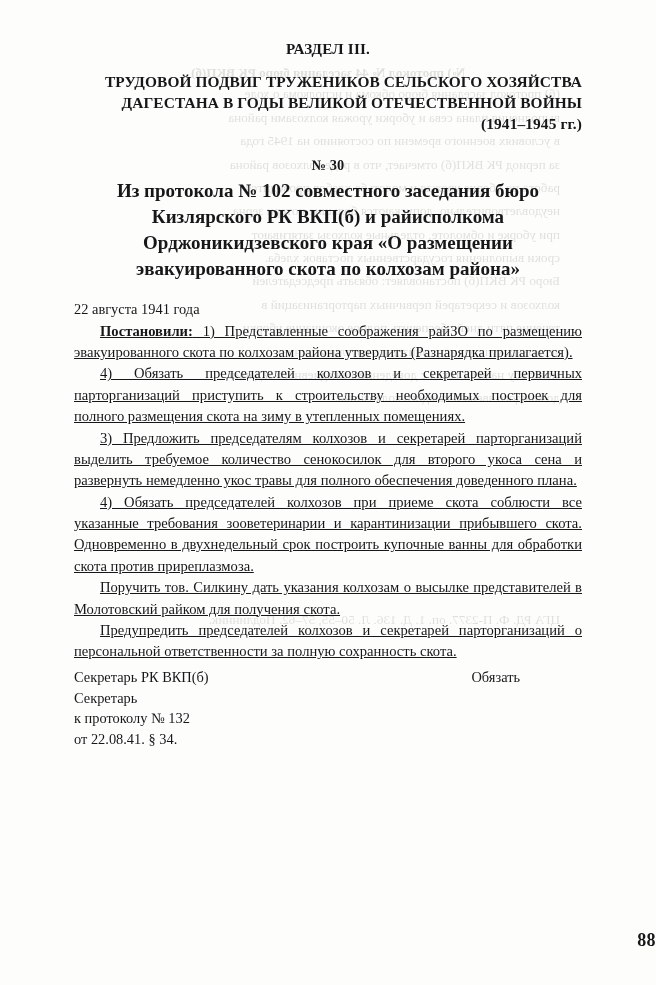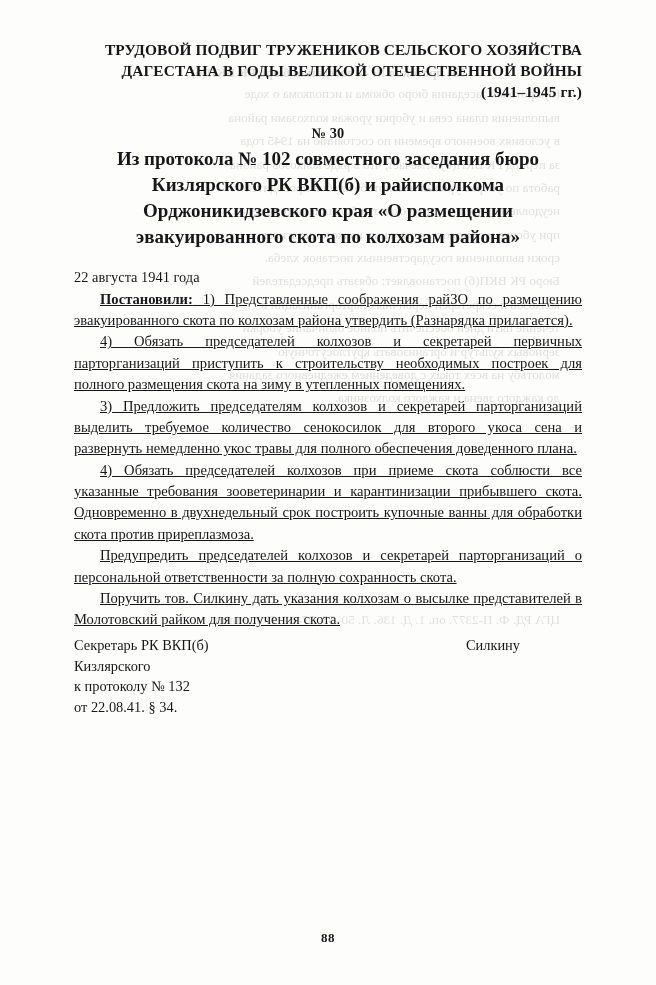--- a/index.html
+++ b/index.html
@@ -109,22 +109,22 @@
   }
   .tail .row .left { white-space: pre; }
   .tail .row .right { padding-right: 62px; }
   .tail .line { white-space: pre; }
 
   .folio {
     position: absolute;
     left: 0;
     right: 0;
     top: 930px;
-    text-align: center;
-    font-size: 13px;
+    text-align: right;
+    font-size: 18px;
     font-weight: bold;
     letter-spacing: 0.4px;
   }
 </style>
 </head>
 <body>
 
 <div class="page">
 
   <div class="bleed">
@@ -141,41 +141,42 @@
     <p>колхозов и секретарей первичных парторганизаций в</p>
     <p>течение пяти дней обеспечить полное окончание уборки</p>
     <p>зерновых культур и организовать круглосуточную</p>
     <p>молотьбу на всех токах с доведением ежедневного задания</p>
     <p>до каждого звена и каждого колхозника.</p>
     <p style="margin-top:200px">ЦГА РД. Ф. П-2377. оп. 1. Д. 136. Л. 50–55, 57–62. Подлинник.</p>
   </div>
 
   <div class="content">
 
+    <h1 class="sect-head">РАЗДЕЛ III.</h1>
     <h2 class="sect-title">ТРУДОВОЙ ПОДВИГ ТРУЖЕНИКОВ СЕЛЬСКОГО ХОЗЯЙСТВА ДАГЕСТАНА В ГОДЫ ВЕЛИКОЙ ОТЕЧЕСТВЕННОЙ ВОЙНЫ (1941–1945 гг.)</h2>
 
     <div class="doc-num">№ 30</div>
     <div class="doc-title">Из протокола № 102 совместного заседания бюро Кизлярского РК ВКП(б) и райисполкома Орджоникидзевского края «О размещении эвакуированного скота по колхозам района»</div>
     <div class="doc-date">22 августа 1941 года</div>
 
     <div class="body-text">
       <p><b>Постановили:</b><span> 1) Представленные соображения райЗО по размещению эвакуированного скота по колхозам района утвердить (Разнарядка прилагается).</span></p>
       <p>4) Обязать председателей колхозов и секретарей первичных парторганизаций приступить к строительству необходимых построек для полного размещения скота на зиму в утепленных помещениях.</p>
       <p>3) Предложить председателям колхозов и секретарей парторганизаций выделить требуемое количество сенокосилок для второго укоса сена и развернуть немедленно укос травы для полного обеспечения доведенного плана.</p>
       <p>4) Обязать председателей колхозов при приеме скота соблюсти все указанные требования зооветеринарии и карантинизации прибывшего скота. Одновременно в двухнедельный срок построить купочные ванны для обработки скота против приреплазмоза.</p>
+      <p>Поручить тов. Силкину дать указания колхозам о высылке представителей в Молотовский райком для получения скота.</p>
       <p>Предупредить председателей колхозов и секретарей парторганизаций о персональной ответственности за полную сохранность скота.</p>
-      <p>Поручить тов. Силкину дать указания колхозам о высылке представителей в Молотовский райком для получения скота.</p>
     </div>
 
     <div class="tail">
       <div class="row">
         <span class="left">Секретарь РК ВКП(б)</span>
-        <span class="right">Силкину</span>
+        <span class="right">Обязать</span>
       </div>
-      <div class="line">Кизлярского</div>
+      <div class="line">Секретарь</div>
       <div class="line">к протоколу № 132</div>
       <div class="line">от 22.08.41. § 34.</div>
     </div>
 
   </div>
 
   <div class="folio">88</div>
 
 </div>
 

